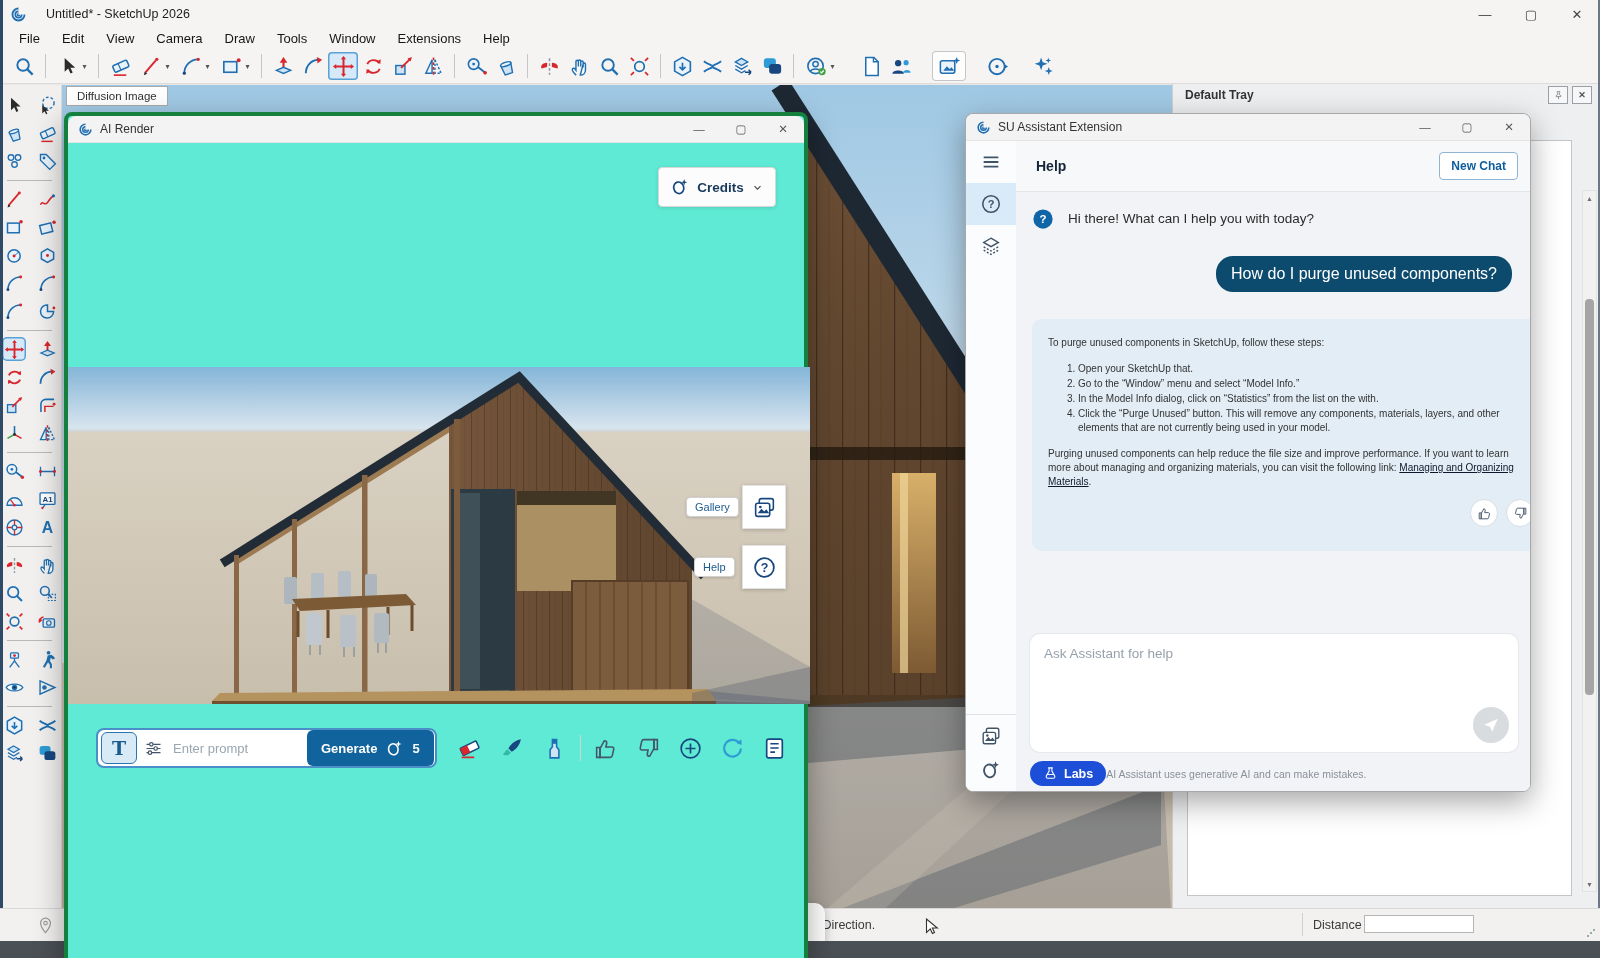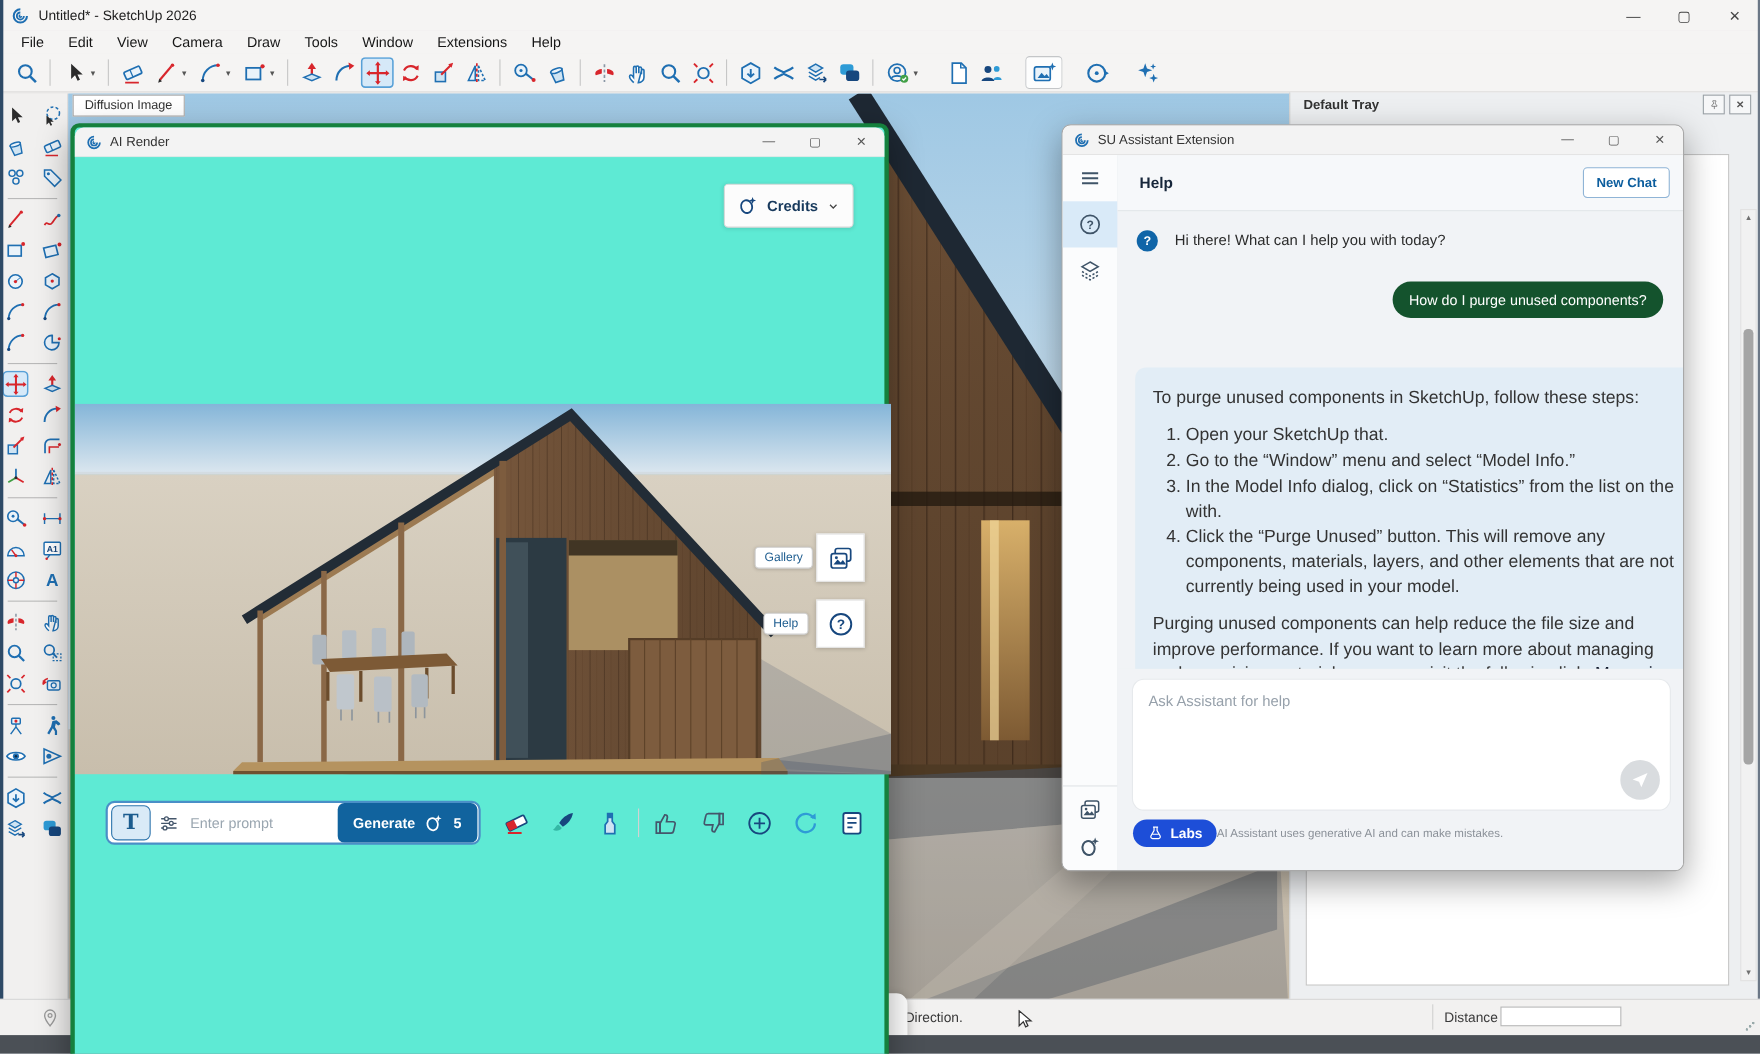--- a/index.html
+++ b/index.html
@@ -4,21 +4,21 @@
 <style>
   html,body{margin:0;padding:0}
   body{width:1600px;height:958px;position:relative;font-family:"Liberation Sans",sans-serif;
        background:#e9e8e7;overflow:hidden}
   svg text{font-family:"Liberation Sans",sans-serif}
 
   
   #edge-left{position:absolute;left:0;top:0;bottom:17px;width:3px;background:#2e4a66;z-index:2}
   #edge-right{position:absolute;right:0;top:0;bottom:17px;width:2px;background:#6b7786;z-index:2}
   #app-titlebar{position:absolute;top:0;left:0;right:0;height:28px;background:#f5f4f3;
-    border-bottom:1px solid #e8e7e6;display:flex;align-items:center;padding-left:10px;gap:8px}
+    border-bottom:1px solid #e8e7e6;display:flex;align-items:center;padding-left:10px;gap:19px}
   #app-title{font-size:12.5px;color:#1d1d1d}
   .winctl{margin-left:auto;display:flex;height:100%}
   .winbtn{width:46px;height:100%;display:flex;align-items:center;justify-content:center;
     font-size:13px;color:#444}
   #menubar{position:absolute;top:28px;left:0;right:0;height:21px;background:#f5f4f3;
     display:flex;align-items:center;padding-left:8px;font-size:13px;color:#161616}
   .mitem{padding:2px 11px}
   #main-toolbar{position:absolute;top:49px;left:0;right:0;height:34px;background:#f5f4f3;
     border-bottom:1px solid #dddcdb;display:flex;align-items:center;padding-left:9px}
   .titem{width:30px;height:28px;display:flex;align-items:center;justify-content:center;border-radius:4px;position:relative}
@@ -138,33 +138,33 @@
   .as-main{position:absolute;left:50px;top:0;right:0;bottom:0;background:#f1f3f6}
   .as-header{height:50px;background:#f6f8fa;border-bottom:1px solid #e3e6e9;display:flex;align-items:center;
     padding:0 12px 0 20px}
   #as-title{font-weight:bold;font-size:14px;color:#16263a}
   #new-chat-btn{margin-left:auto;border:1px solid #8fb4d6;background:#fff;border-radius:4px;color:#0d5e9e;
     font-weight:bold;font-size:12px;padding:6px 11px}
   .as-chat{position:absolute;top:50px;left:0;right:0;bottom:167px;padding:0 16px;overflow:hidden}
   .greet-row{display:flex;align-items:flex-start;margin-top:17px}
   .avatar{width:22px;height:22px;flex:0 0 auto}
   .greet-text{font-size:13.5px;color:#2b2b2b;margin:3px 0 0 14px}
-  #user-bubble{margin:26px 2px 12px auto;width:max-content;max-width:430px;background:#14532d;color:#fff;
-    font-size:13px;padding:9px 15px;border-radius:17px}
-  .resp-card{margin-top:45px;background:#e2edf6;border-radius:10px;padding:17px 16px 24px;color:#333;
-    font-size:16px;line-height:1.4;width:486px;box-sizing:content-box}
+  #user-bubble{margin:26px 2px 12px auto;width:max-content;max-width:430px;background:#0c4a6e;color:#fff;
+    font-size:16px;padding:9px 15px;border-radius:17px}
+  .resp-card{margin-top:27px;background:#e2edf6;border-radius:10px;padding:17px 16px 24px;color:#333;
+    font-size:10px;line-height:1.4;width:486px;box-sizing:content-box}
   .resp-card p{margin:0}
   .resp-card ol{margin:12px 0;padding-left:30px}
   .resp-card li{margin:1px 0}
   .resp-link{color:#0f172a;text-decoration:underline;cursor:pointer}
   .feedback{display:flex;justify-content:flex-end;gap:8px;margin-top:10px}
   .fb-btn{width:28px;height:28px;border-radius:50%;background:#fff;border:1px solid #d9dee3;display:flex;
     align-items:center;justify-content:center;color:#44566b;box-sizing:border-box}
   .fb-btn svg{width:15px;height:15px}
-  .as-inputarea{position:absolute;left:0;right:0;bottom:16px;height:167px;background:#f1f3f6;
+  .as-inputarea{position:absolute;left:0;right:0;bottom:0;height:167px;background:#f1f3f6;
     padding:10px 12px 0 14px;box-sizing:border-box}
   .as-inputbox{position:relative;background:#fff;border-radius:10px;height:118px;box-shadow:0 0 0 1px #e6e9ec}
   #assistant-input{position:absolute;left:12px;top:10px;right:54px;bottom:10px;border:none;outline:none;
     resize:none;font:13.5px "Liberation Sans",sans-serif;color:#333;background:transparent}
   #assistant-input::placeholder{color:#97a1ab}
   #send-btn{position:absolute;right:9px;bottom:9px;width:36px;height:36px;border-radius:50%;background:#d9dcdf;
     display:flex;align-items:center;justify-content:center;color:#fff}
   #send-btn svg{width:18px;height:18px}
   .as-footer{display:flex;align-items:center;margin-top:9px}
   #labs-btn{display:flex;align-items:center;gap:6px;background:#1d4ed8;color:#fff;font-weight:bold;

